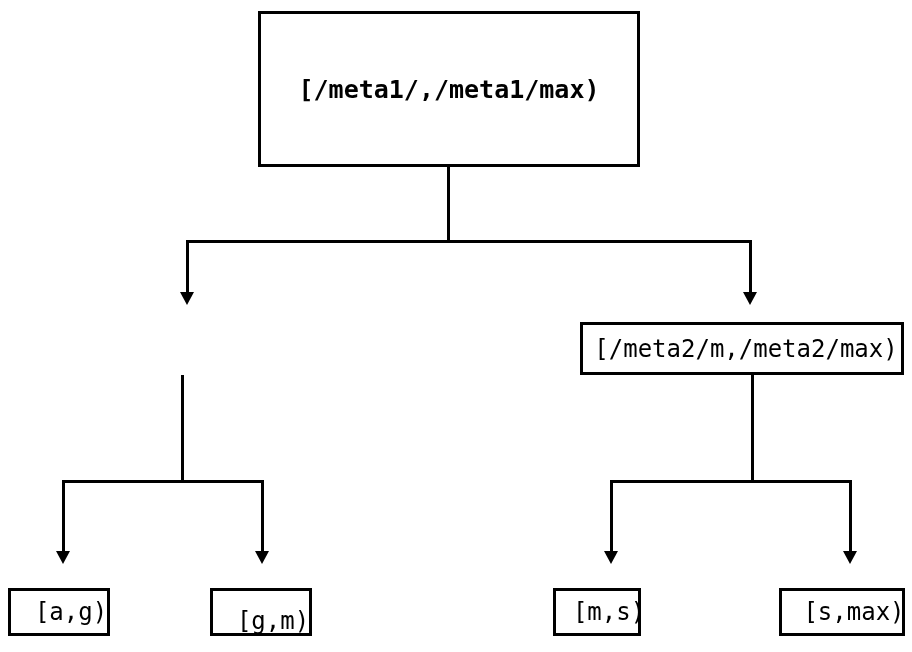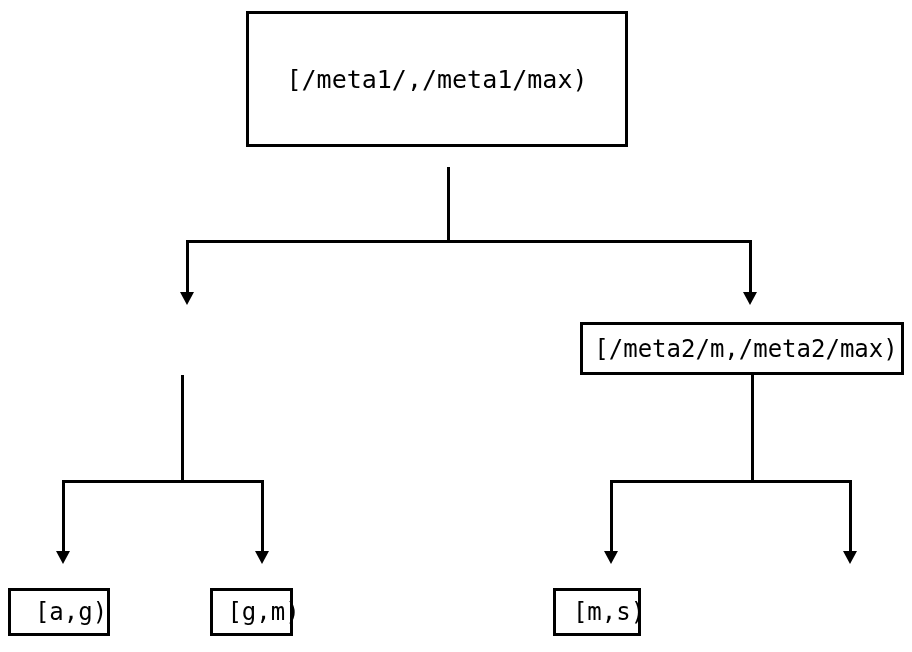--- a/index.html
+++ b/index.html
@@ -27,24 +27,25 @@
     color: #000000;
     white-space: nowrap;
     letter-spacing: 0px;
   }
   .node-label {
     display: block;
     line-height: 1;
   }
   
   #node-root {
-    left: 246px;
+    left: 258px;
     top: 11px;
     width: 382px;
-    height: 136px;
+    height: 156px;
+    font-weight: bold;
   }
   #node-root .node-label { font-size: 25px; }
   
   #node-mid-left {
     left: 20px;
     top: 322px;
     width: 326px;
     height: 53px;
   }
   #node-mid-right {
@@ -56,21 +57,21 @@
   }
   #node-mid-left .node-label,
   #node-mid-right .node-label { font-size: 24px; }
   
   .leaf {
     top: 588px;
     height: 48px;
     padding-left: 24px;
   }
   #node-leaf-ag   { left: 8px;   width: 102px; }
-  #node-leaf-gm   { left: 210px; width: 83px; }
+  #node-leaf-gm   { left: 210px; width: 102px; align-items: flex-end; }
   #node-leaf-ms   { left: 553px; width: 88px; }
   #node-leaf-smax { left: 779px; width: 126px; }
   .leaf .node-label { font-size: 24px; }
 
   
   .edge-v {
     position: absolute;
     width: 3px;
     background: #000000;
   }
@@ -148,14 +149,17 @@
 
   <div class="node leaf" id="node-leaf-ag">
     <span class="node-label">[a,g)</span>
   </div>
   <div class="node leaf" id="node-leaf-gm">
     <span class="node-label">[g,m)</span>
   </div>
   <div class="node leaf" id="node-leaf-ms">
     <span class="node-label">[m,s)</span>
   </div>
+  <div class="node leaf" id="node-leaf-smax">
+    <span class="node-label">[s,max)</span>
+  </div>
 
 </div>
 
 </body></html>

